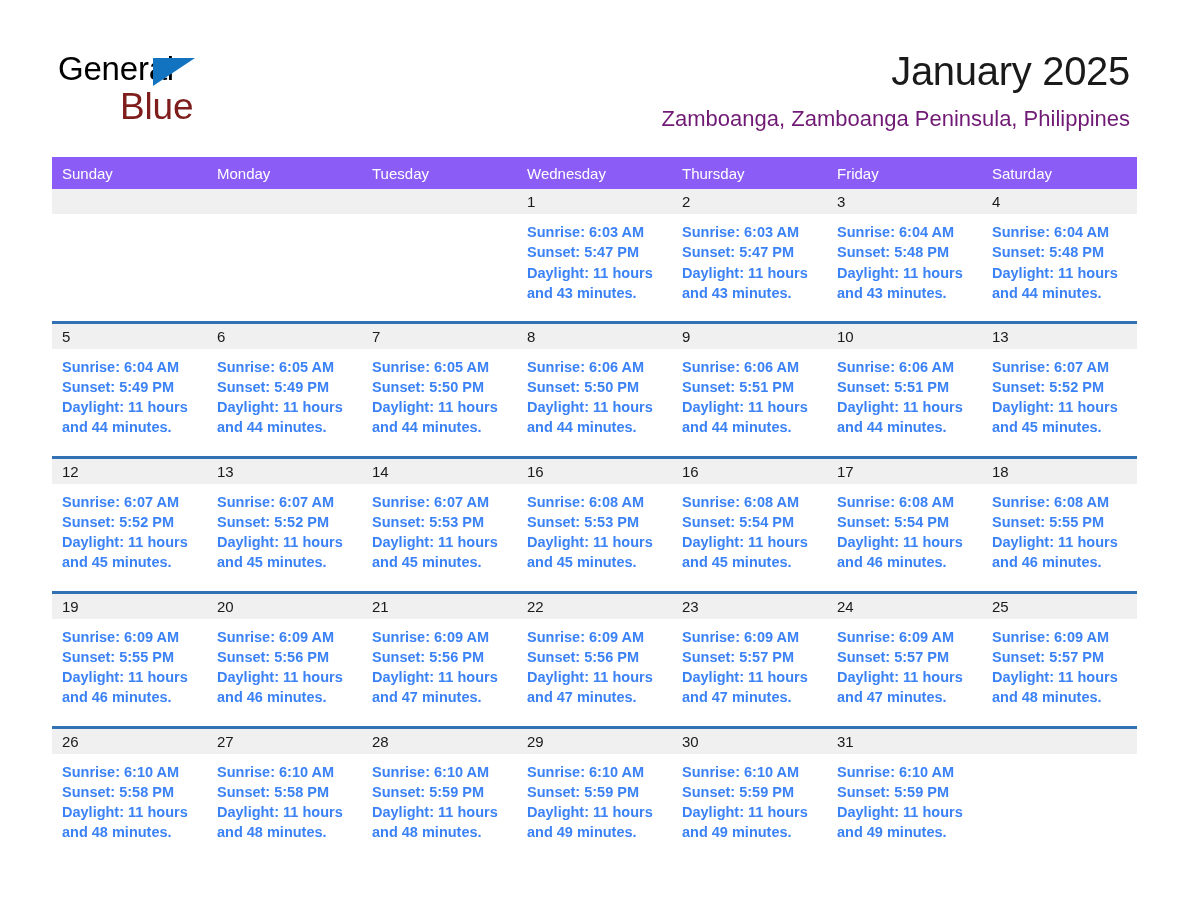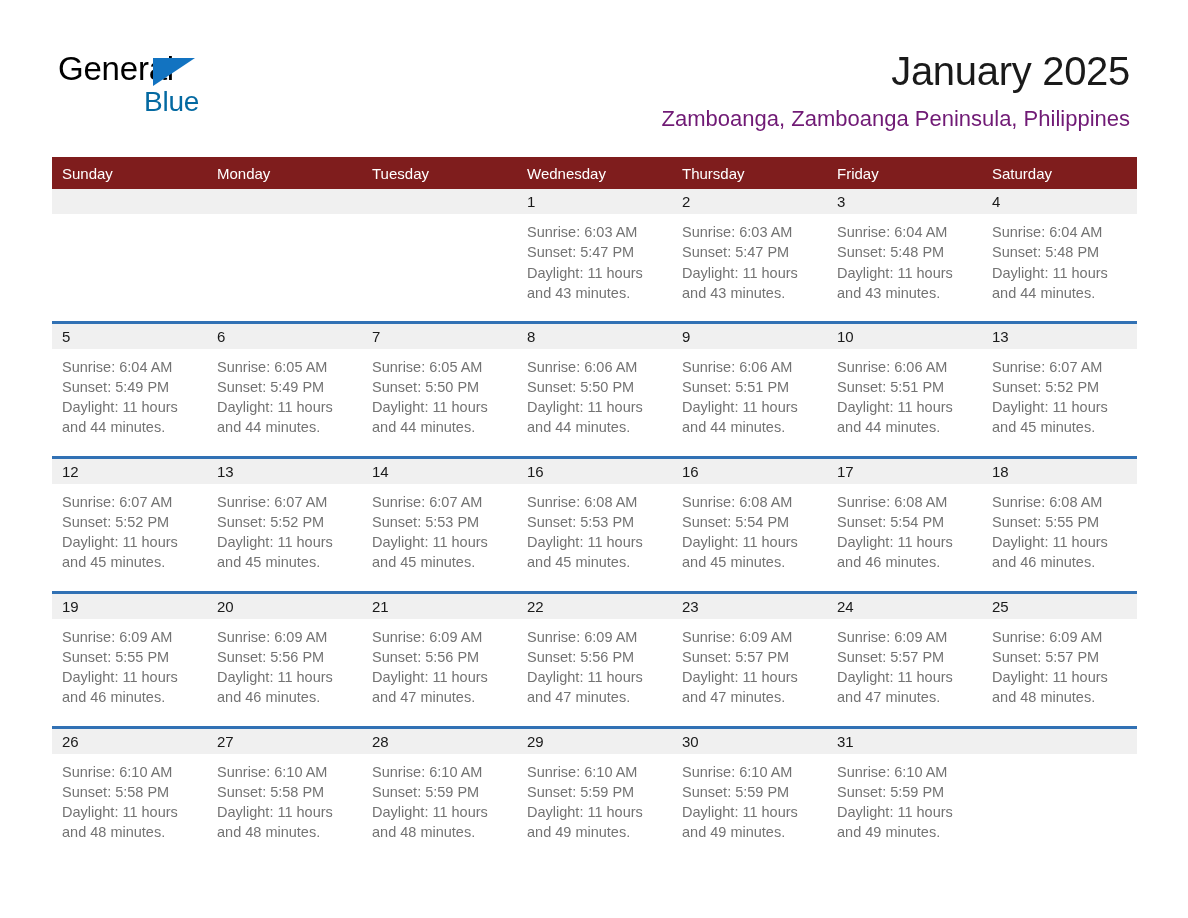--- a/index.html
+++ b/index.html
@@ -48,24 +48,24 @@
     position: absolute;
     left: 95px;
     top: 6px;
     width: 0;
     height: 0;
     border-left: 42px solid #1273c1;
     border-bottom: 28px solid transparent;
   }
   .logo-row2 {
     display: block;
-    margin-left: 86px;
+    margin-left: 62px;
     margin-top: 2px;
-    font-size: 28px;
-    color: #0369a1;
+    font-size: 37px;
+    color: #7f1d1d;
     letter-spacing: -0.2px;
   }
   .title-block {
     position: absolute;
     right: 58px;
     top: 46px;
     text-align: right;
   }
   .month-title {
     font-size: 40px;
@@ -89,21 +89,21 @@
     left: 52px;
     top: 157px;
     width: 1085px;
   }
   table.calendar {
     width: 1085px;
     border-collapse: collapse;
     table-layout: fixed;
   }
   table.calendar th {
-    background: #7f1d1d;
+    background: #8b5cf6;
     color: #ffffff;
     font-size: 15px;
     font-weight: normal;
     text-align: left;
     padding: 7px 0 7px 10px;
     height: 18px;
     vertical-align: middle;
   }
   table.calendar td {
     vertical-align: top;
@@ -124,21 +124,22 @@
     padding: 3px 0 0 10px;
     box-sizing: border-box;
     font-size: 15px;
     color: #1a1a1a;
     line-height: 19px;
   }
   .cell-body {
     padding: 8px 12px 14px 10px;
     font-size: 14.5px;
     line-height: 20.3px;
-    color: #737373;
+    color: #3b82f6;
+    font-weight: bold;
   }
   .cell-body .line {
     white-space: nowrap;
   }
   .cell-body .daylight {
     white-space: normal;
   }
   tr.week-row { height: 135px; }
   tr.week-row.first { height: 133px; }
 </style>

